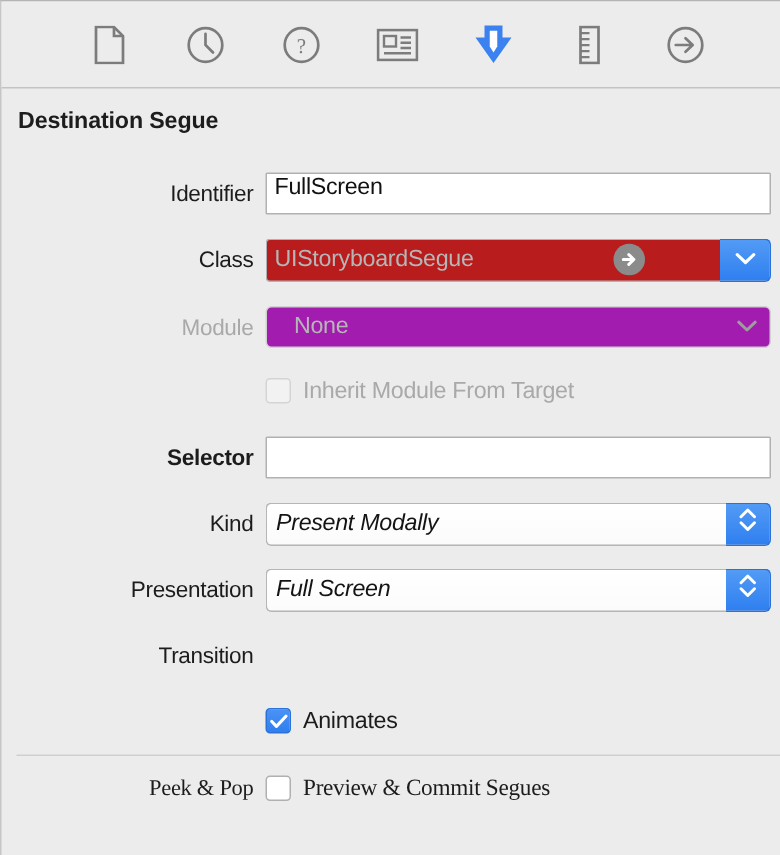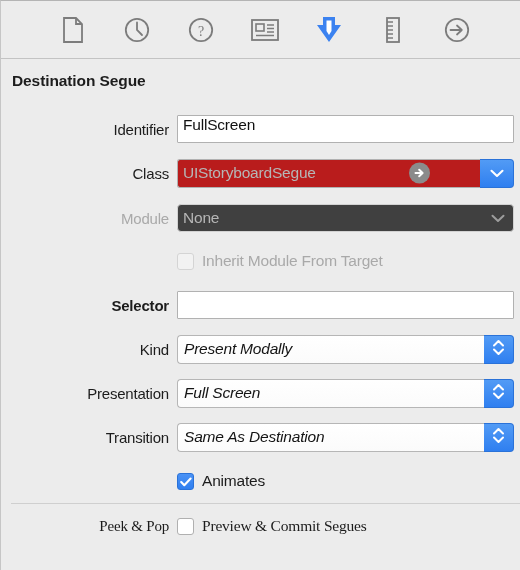--- a/index.html
+++ b/index.html
@@ -138,28 +138,28 @@
     border: 1px solid #2a72d8;
     border-left: none;
     box-sizing: border-box;
   }
 
   
   .popup-disabled {
     width: 337px;
     height: 28px;
     box-sizing: border-box;
-    background: #404040;
+    background: #a21caf;
     border: 1px solid #d2d2d2;
     border-radius: 4px;
     display: flex;
     align-items: center;
     font-size: 15.5px;
     color: #b6b6b6;
-    padding: 0 5px;
+    padding: 0 18px;
     position: relative;
     letter-spacing: -0.2px;
   }
   .popup-disabled .chev {
     position: absolute;
     right: 8px;
     top: 50%;
     transform: translateY(-50%);
   }
 
@@ -192,21 +192,21 @@
     border: 1px solid #2a72d8;
     border-left: none;
     border-radius: 0 4px 4px 0;
     display: flex;
     align-items: center;
     justify-content: center;
     box-sizing: border-box;
   }
 
   
-  .cb-row { display: flex; align-items: flex-end; }
+  .cb-row { display: flex; align-items: flex-start; }
   .cb {
     width: 17px;
     height: 17px;
     box-sizing: border-box;
     border-radius: 3px;
     background: #ffffff;
     border: 1px solid #b0b0b0;
     display: flex;
     align-items: center;
     justify-content: center;
@@ -400,33 +400,20 @@
             <path d="M2 7.5 L6.5 3 L11 7.5" fill="none" stroke="#fff" stroke-width="2" stroke-linecap="round" stroke-linejoin="round"></path>
             <path d="M2 11.5 L6.5 16 L11 11.5" fill="none" stroke="#fff" stroke-width="2" stroke-linecap="round" stroke-linejoin="round"></path>
           </svg>
         </span>
       </div>
     </div>
   </div>
 
   <div class="row" style="top:422px;">
     <div class="lbl">Transition</div>
-    <div class="ctrl popup">
-      <div class="popup-face">
-          <span>Same As Destination</span>
-        </div>
-      <div class="popup-arrows">
-        <span>
-          <svg width="13" height="19" viewBox="0 0 13 19">
-            <path d="M2 7.5 L6.5 3 L11 7.5" fill="none" stroke="#fff" stroke-width="2" stroke-linecap="round" stroke-linejoin="round"></path>
-            <path d="M2 11.5 L6.5 16 L11 11.5" fill="none" stroke="#fff" stroke-width="2" stroke-linecap="round" stroke-linejoin="round"></path>
-          </svg>
-        </span>
-      </div>
-    </div>
   </div>
 
   <div class="row" style="top:466px;">
     <div class="lbl"></div>
     <div class="cb-row">
       <span class="cb checked">
         <svg width="12" height="10" viewBox="0 0 12 10">
           <path d="M1.2 5 L4.3 8.2 L10.6 1.5" fill="none" stroke="#ffffff" stroke-width="2.1" stroke-linecap="round" stroke-linejoin="round"></path>
         </svg>
       </span>

